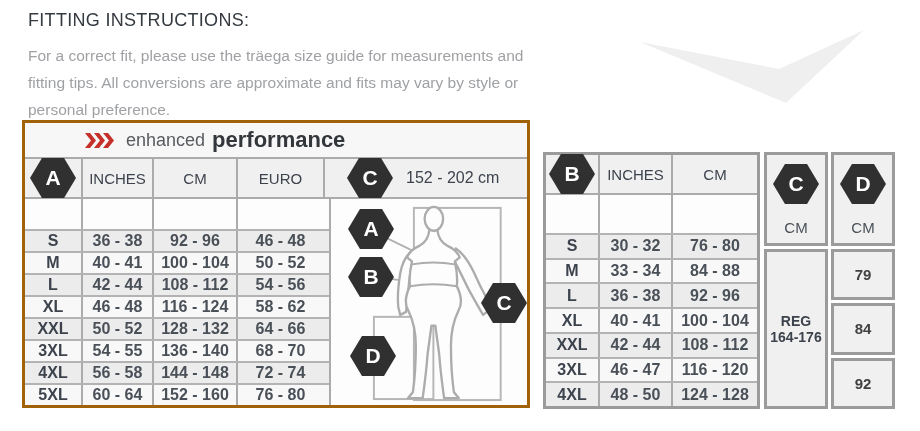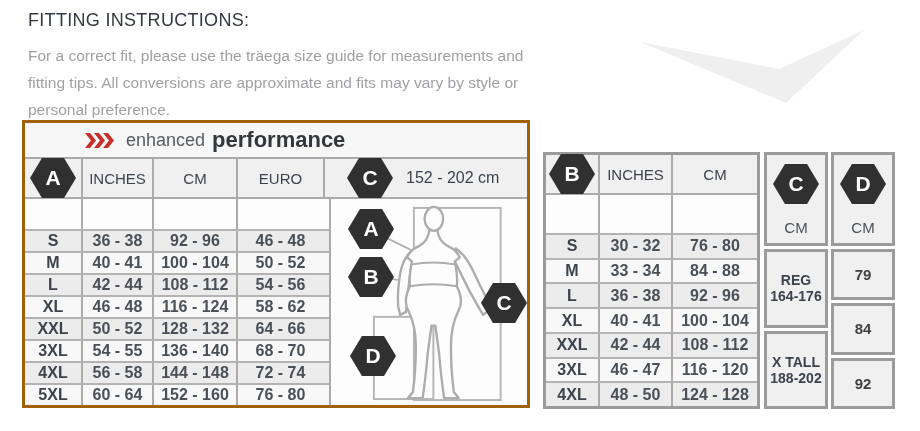--- a/index.html
+++ b/index.html
@@ -280,24 +280,20 @@
         <div class="cd-head">
           <div class="hex hex-40">
               <span>C</span>
             </div>
           <div class="cd-unit">CM</div>
         </div>
         <div class="cd-cell">
           <div class="fit-label">REG</div>
           <div class="fit-range">164-176</div>
         </div>
-        <div class="cd-cell">
-          <div class="fit-label">X TALL</div>
-          <div class="fit-range">188-202</div>
-        </div>
       </div>
       <div class="cd-col">
         <div class="cd-head">
           <div class="hex hex-40">
               <span>D</span>
             </div>
           <div class="cd-unit">CM</div>
         </div>
         <div class="cd-cell">
           <div class="inseam-val">79</div>

